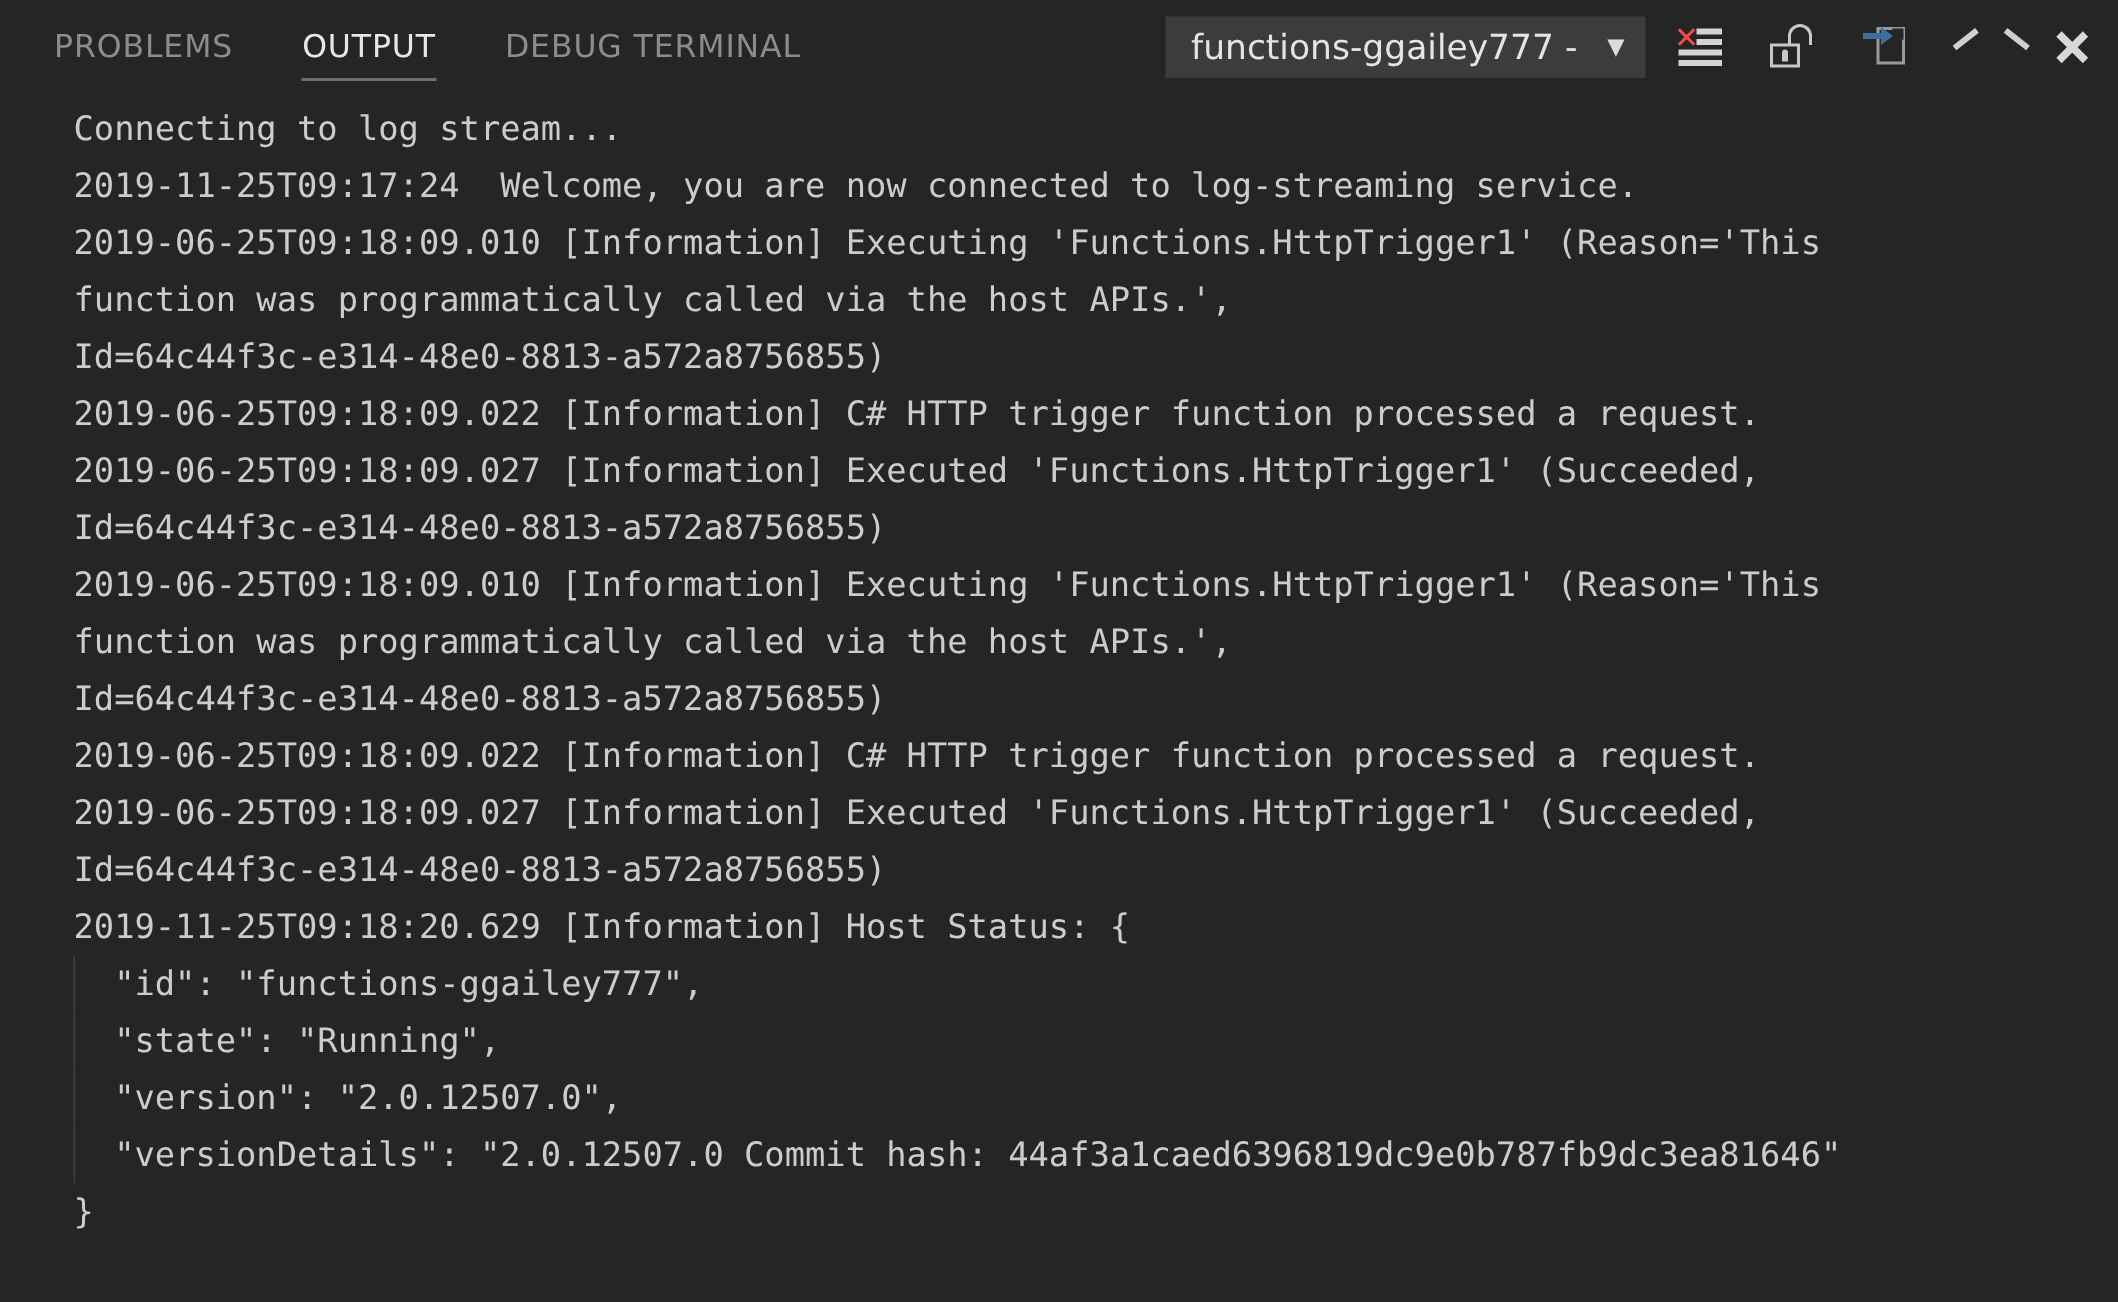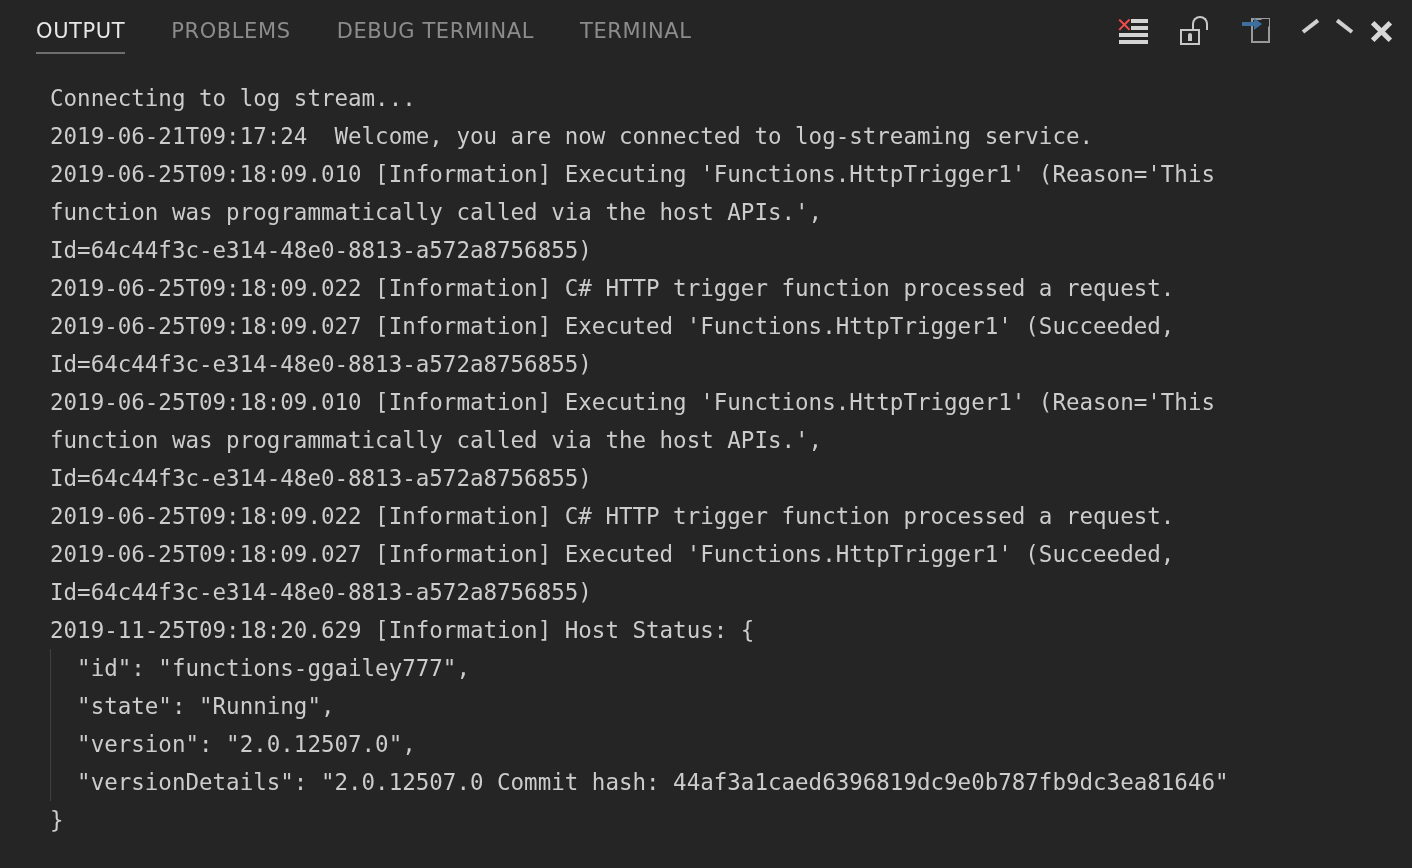--- a/index.html
+++ b/index.html
@@ -268,22 +268,22 @@
     position: absolute;
     left: 0;
     top: 62px;
     right: 0;
     bottom: 0;
     overflow: hidden;
     background: #252526;
   }
   .log {
     position: relative;
-    padding: 5px 0 0 0;
-    margin: 12px;
+    padding: 5px 0 0 11px;
+    margin: 0;
   }
   .log-line {
     position: relative;
     height: 38px;
     line-height: 38px;
     padding-left: 38px;
     color: #cccccc;
     font-family: "DejaVu Sans Mono", monospace;
     font-size: 22.5px;
     white-space: pre;
@@ -302,38 +302,38 @@
   }
 </style>
 </head>
 <body>
 
 <div class="panel">
 
   <div class="panel-header">
 
     <div class="tabs">
+      <div class="tab">
+        <span>PROBLEMS</span>
+
+      </div>
       <div class="tab active">
         <span>OUTPUT</span>
         <span class="tab-underline"></span>
       </div>
       <div class="tab">
-        <span>PROBLEMS</span>
-
-      </div>
-      <div class="tab">
         <span>DEBUG TERMINAL</span>
 
       </div>
-      <div class="tab">
-        <span>TERMINAL</span>
-
-      </div>
     </div>
 
+    <div class="channel-select">
+      <span class="channel-label">functions-ggailey777 - </span>
+      <span class="chevron-down">▼</span>
+    </div>
 
     <div class="toolbar">
 
       <div class="tool-btn">
         <span class="icon-clear">
           <span class="bar b1"></span>
           <span class="bar b2"></span>
           <span class="bar b3"></span>
           <span class="bar b4"></span>
           <span class="xmark">✕</span>
@@ -371,21 +371,21 @@
           <span class="s2"></span>
         </span>
       </div>
 
     </div>
   </div>
 
   <div class="output-body">
     <div class="log" id="log-container">
         <div class="log-line"><span class="txt">Connecting to log stream...</span></div>
-        <div class="log-line"><span class="txt">2019-06-21T09:17:24  Welcome, you are now connected to log-streaming service.</span></div>
+        <div class="log-line"><span class="txt">2019-11-25T09:17:24  Welcome, you are now connected to log-streaming service.</span></div>
         <div class="log-line"><span class="txt">2019-06-25T09:18:09.010 [Information] Executing 'Functions.HttpTrigger1' (Reason='This</span></div>
         <div class="log-line"><span class="txt">function was programmatically called via the host APIs.',</span></div>
         <div class="log-line"><span class="txt">Id=64c44f3c-e314-48e0-8813-a572a8756855)</span></div>
         <div class="log-line"><span class="txt">2019-06-25T09:18:09.022 [Information] C# HTTP trigger function processed a request.</span></div>
         <div class="log-line"><span class="txt">2019-06-25T09:18:09.027 [Information] Executed 'Functions.HttpTrigger1' (Succeeded,</span></div>
         <div class="log-line"><span class="txt">Id=64c44f3c-e314-48e0-8813-a572a8756855)</span></div>
         <div class="log-line"><span class="txt">2019-06-25T09:18:09.010 [Information] Executing 'Functions.HttpTrigger1' (Reason='This</span></div>
         <div class="log-line"><span class="txt">function was programmatically called via the host APIs.',</span></div>
         <div class="log-line"><span class="txt">Id=64c44f3c-e314-48e0-8813-a572a8756855)</span></div>
         <div class="log-line"><span class="txt">2019-06-25T09:18:09.022 [Information] C# HTTP trigger function processed a request.</span></div>

